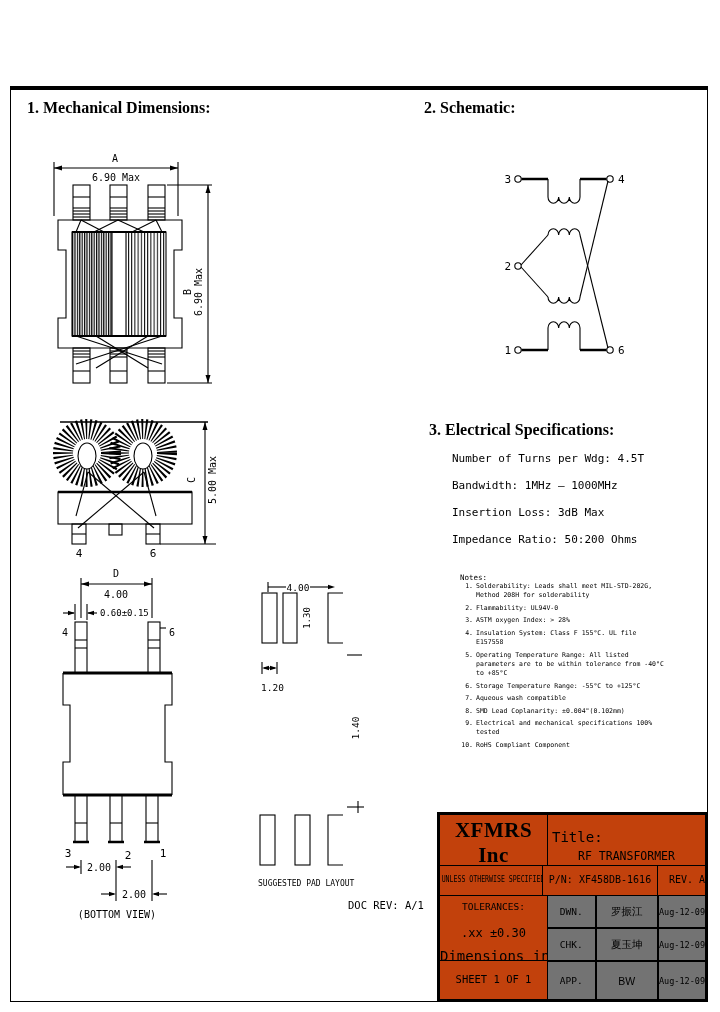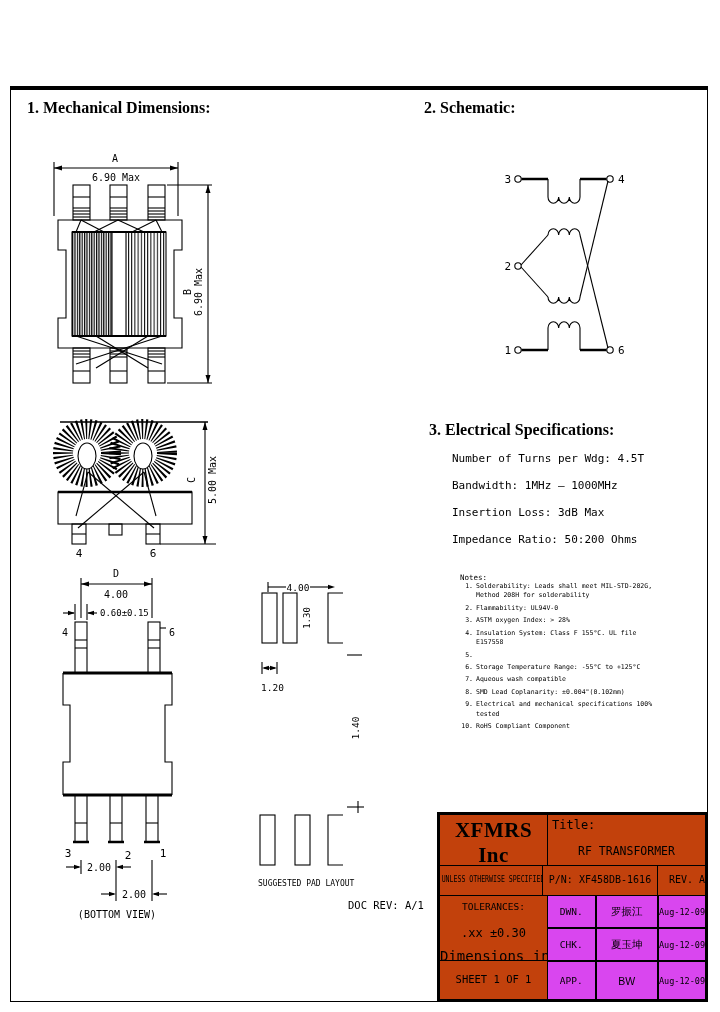--- a/index.html
+++ b/index.html
@@ -21,35 +21,35 @@
 .note-row{display:flex;margin-bottom:3px;font-size:6.5px;line-height:1.45}
 .note-num{width:13px;text-align:right;margin-right:3px;flex:none}
 .note-text{width:190px}
 .docrev{position:absolute;left:348px;top:899px;font-size:10.5px;white-space:nowrap}
 .tb{position:absolute;left:437px;top:812px;width:271px;height:190px;border:2px solid #000;background:#fff}
 .tb-cell{position:absolute;border:1px solid #000;background:#c2410c}
 .company{left:0;top:0;width:109px;height:52px;text-align:center}
 .company .big{font-family:"Liberation Serif",serif;font-weight:bold;font-size:21px;letter-spacing:.5px;margin-top:3px}
 .company .web{font-size:11px;margin-top:-1px}
 .titlecell{left:108px;top:0;width:159px;height:52px}
-.titlecell .lab{font-size:12px;padding:3px 0 0 4px}
-.titlecell .val{font-size:11.5px;text-align:center;margin-top:12px;white-space:nowrap}
+.titlecell .lab{font-size:14px;padding:14px 0 0 4px}
+.titlecell .val{font-size:11.5px;text-align:center;margin-top:4px;white-space:nowrap}
 .unless{left:0;top:51px;width:104px;height:31px;font-size:8px;line-height:28px;white-space:nowrap}
 .unless span{display:inline-block;transform:scaleX(.82);transform-origin:left;padding-left:2px}
 .pncell{left:103px;top:51px;width:116px;height:31px;font-size:10px;line-height:28px;text-align:center;white-space:nowrap}
 .revcell{left:218px;top:51px;width:49px;height:31px;font-size:10px;line-height:28px;text-align:right}
 .tolcell{left:0;top:81px;width:109px;height:66px;text-align:center}
 .tolcell .t1{font-size:9.5px;margin-top:5px}
 .tolcell .t2{font-size:12px;margin-top:14px}
 .tolcell .t3{font-size:14px;margin-top:8px;white-space:nowrap}
 .sheetcell{left:0;top:146px;width:109px;height:40px;font-size:10.5px;line-height:36px;text-align:center;white-space:nowrap}
 .signoff{position:absolute;left:108px;top:81px;width:159px;height:105px}
 .sr{display:flex;height:33px}
 .sr:last-child{height:39px}
-.sr>div{border:1px solid #000;display:flex;align-items:center;justify-content:center;background:#d946ef}
+.sr>div{border:1px solid #000;display:flex;align-items:center;justify-content:center;background:#737373}
 .sr .c1{width:56px;font-size:9.5px}
 .sr .c2{width:72px;font-size:10.5px;font-family:Liberation Sans, sans-serif}
 .sr .c3{flex:1;font-size:8.5px;white-space:nowrap}
 .prop{position:absolute;left:12px;top:952px;width:415px;height:42px;border:1.5px solid #000;display:flex;background:#fff}
 .prop-word{width:208px;font-family:"Liberation Sans",sans-serif;font-weight:700;font-size:32px;line-height:40px;color:#fff;padding-left:3px;white-space:nowrap;
   -webkit-text-stroke:1.2px #000;text-shadow:-1px -1px 0 #000,1px -1px 0 #000,-1px 1px 0 #000,1px 1px 0 #000;
   transform:scaleX(.85);transform-origin:left center}
 .prop-text{flex:1;font-size:8px;line-height:1.55;padding-top:5px;white-space:nowrap}
 .prop-text div{transform:scaleX(.9);transform-origin:left}
 </style>
@@ -326,20 +326,21 @@
           <span class="note-text">ASTM oxygen Index: &gt; 28%</span>
         </div>
 
         <div class="note-row">
           <span class="note-num">4.</span>
           <span class="note-text">Insulation System: Class F 155°C. UL file E157558</span>
         </div>
 
         <div class="note-row">
           <span class="note-num">5.</span>
+          <span class="note-text">Operating Temperature Range: All listed parameters are to be within tolerance from -40°C to +85°C</span>
         </div>
 
         <div class="note-row">
           <span class="note-num">6.</span>
           <span class="note-text">Storage Temperature Range: -55°C to +125°C</span>
         </div>
 
         <div class="note-row">
           <span class="note-num">7.</span>
           <span class="note-text">Aqueous wash compatible</span>

